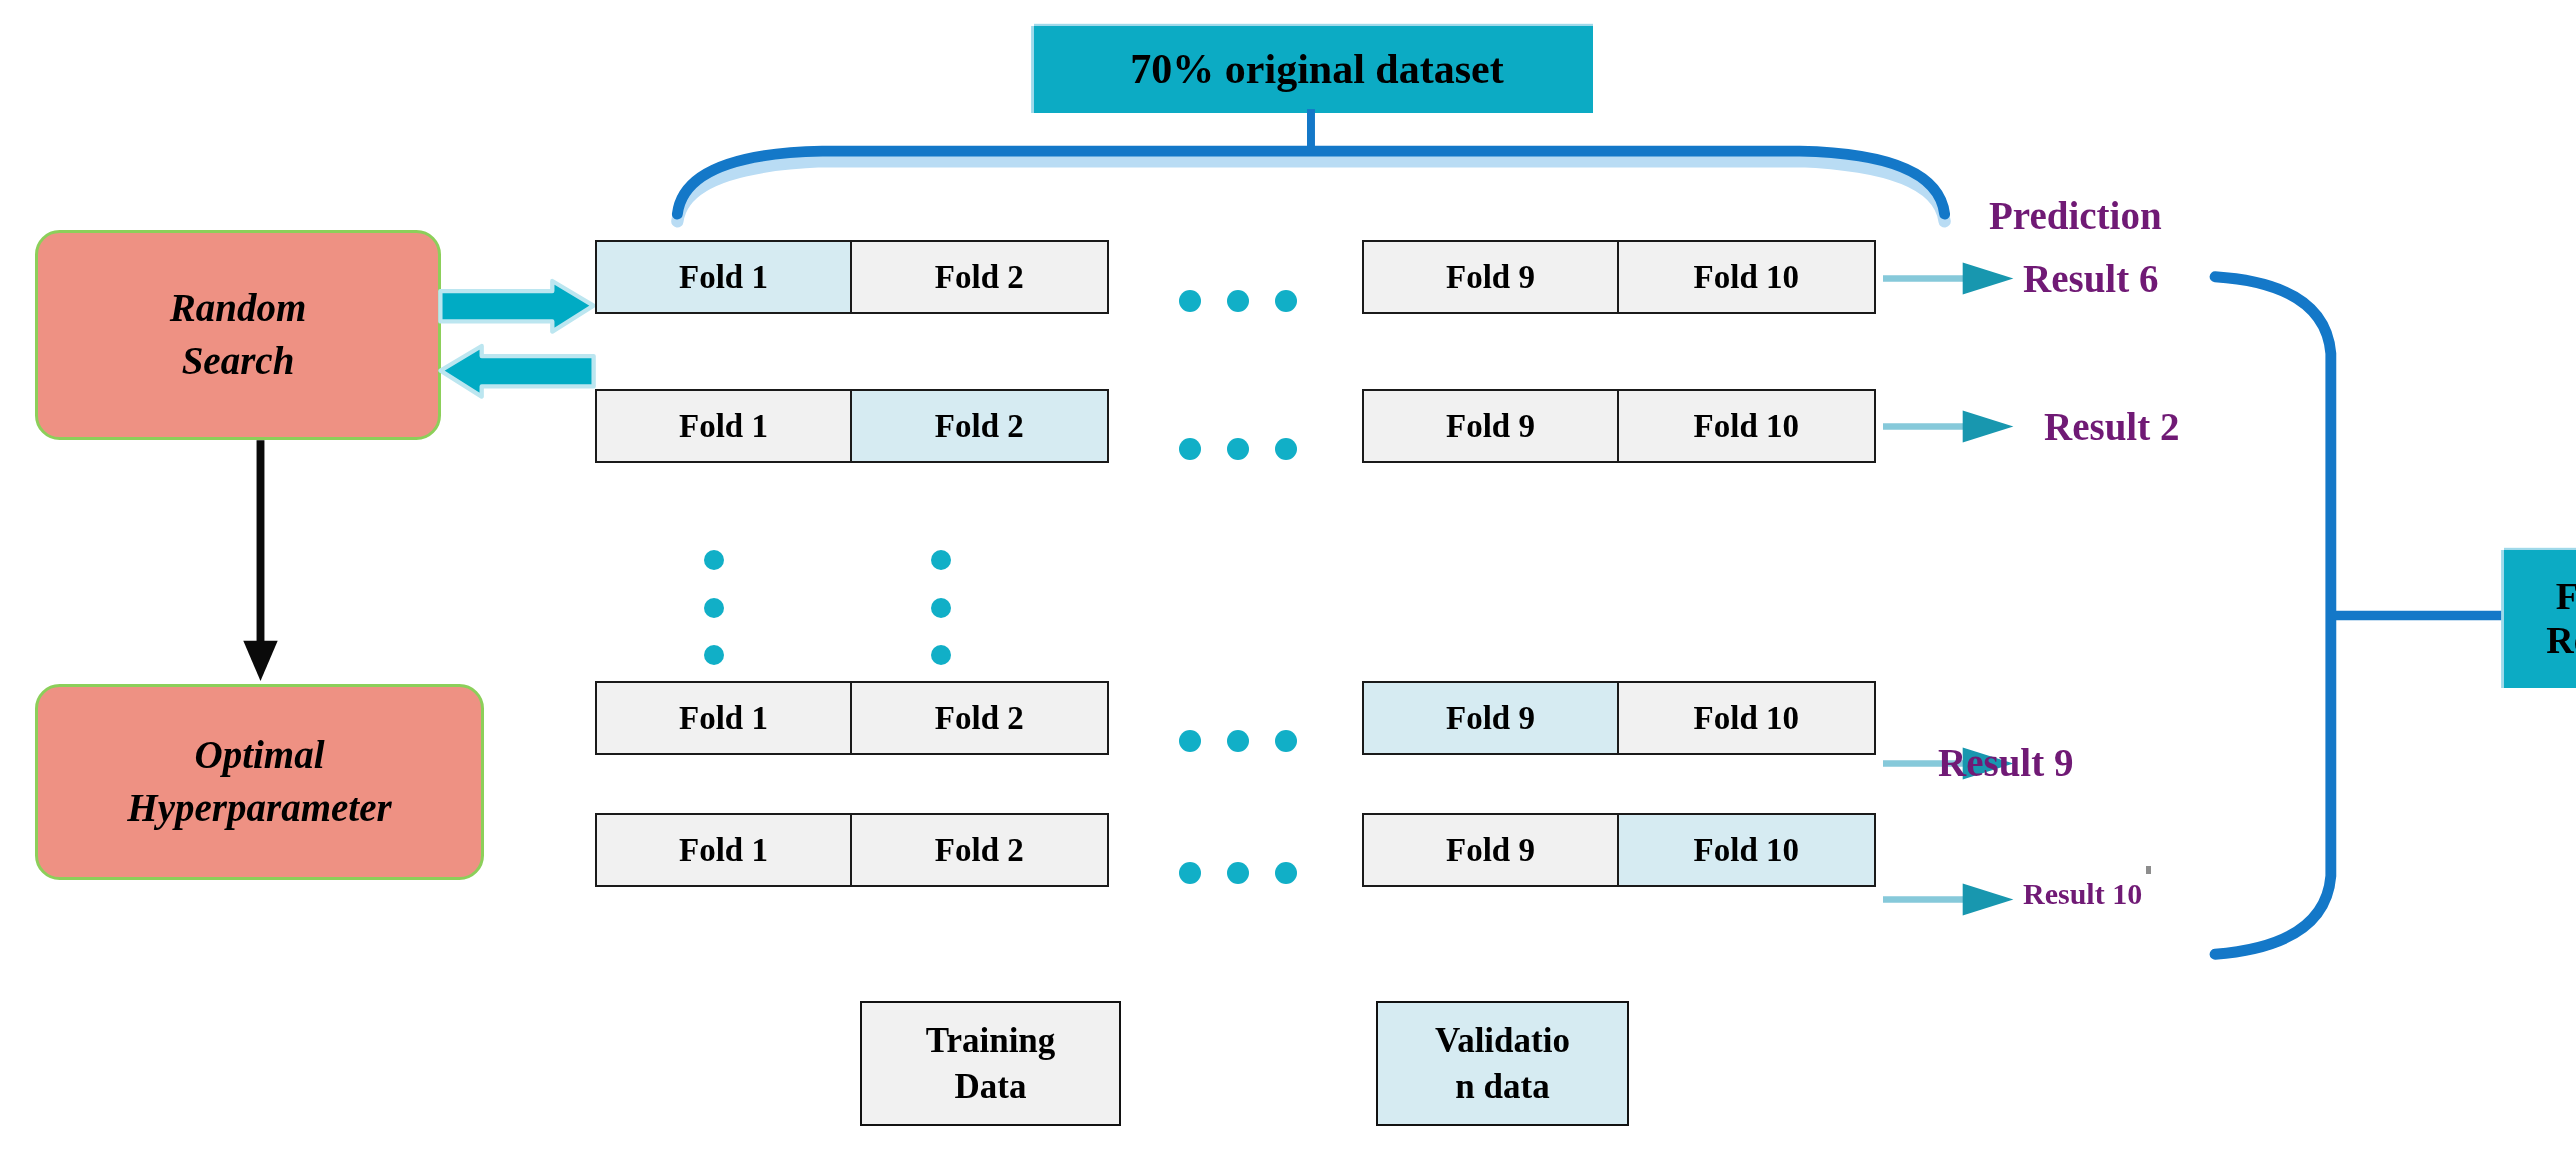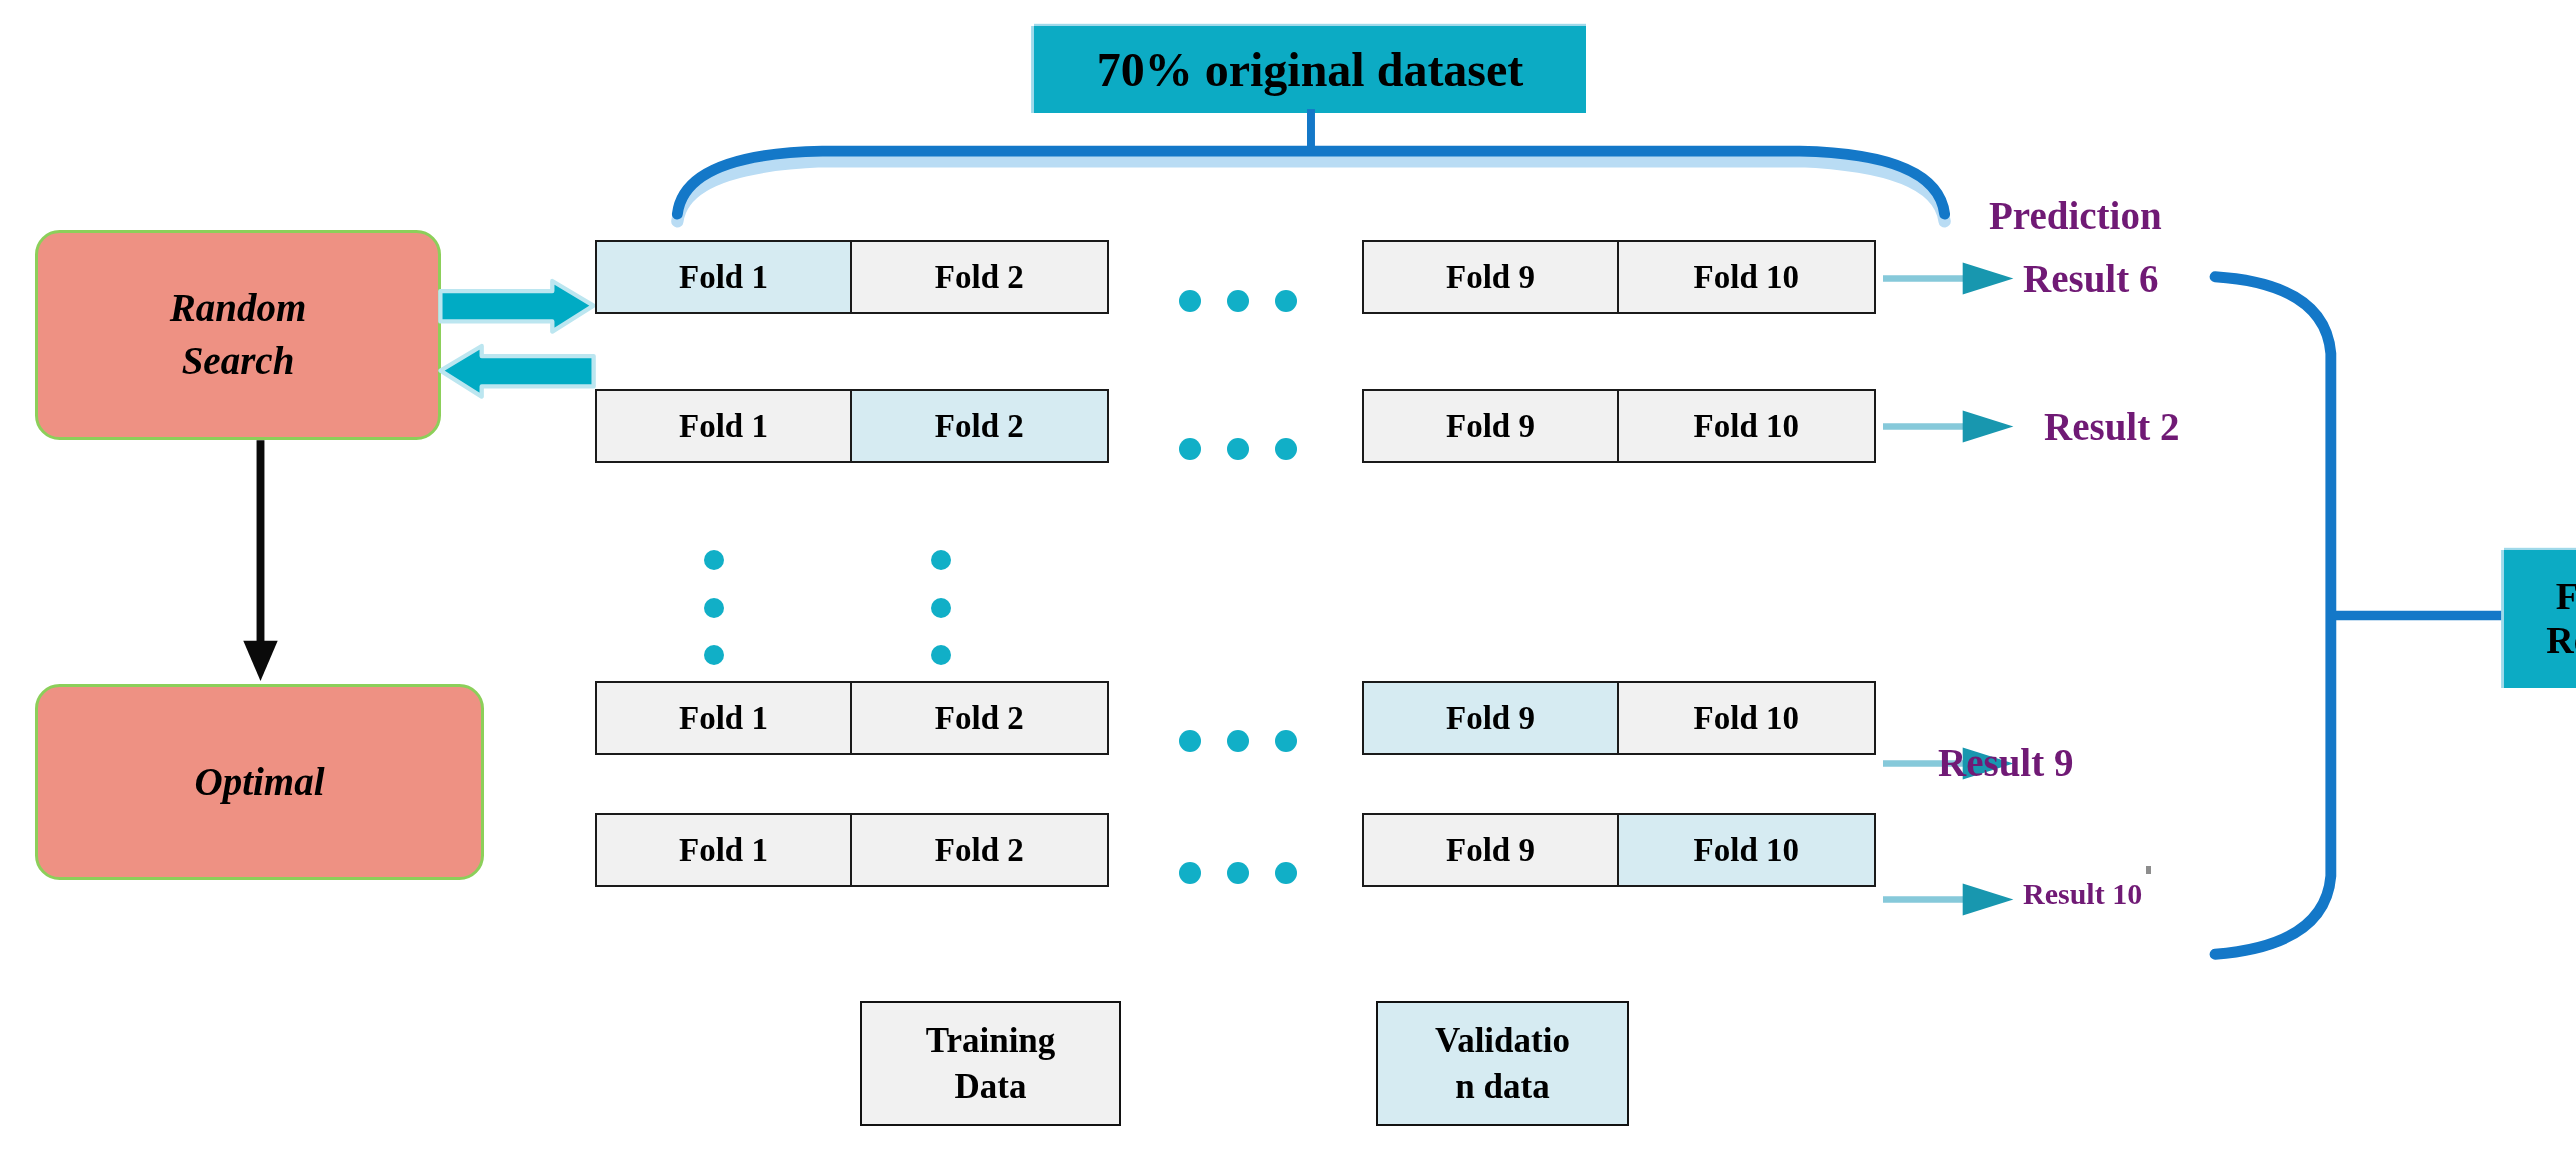--- a/index.html
+++ b/index.html
@@ -102,21 +102,21 @@
     line-height: 1;
   }
 
   svg { display: block; overflow: visible; }
 </style>
 </head>
 <body>
 
 <div id="stage">
 
-  <div class="abs teal-box" style="left:1034px; top:26px; width:552px; height:87px; font-size:48px;">
+  <div class="abs teal-box" style="left:1034px; top:26px; width:552px; height:87px; font-size:42px;padding-left:7px;">
     <span>70% original dataset</span>
   </div>
 
   <svg class="abs" style="left:652px; top:109px; width:1289px; height:145px;" viewBox="0 0 1780 200">
 
     <line x1="910" y1="0" x2="910" y2="58" stroke="#1478C8" stroke-width="11"></line>
 
     <path d="M 35 145 Q 45 70 235 62 L 1585 62 Q 1775 70 1785 145" fill="none" stroke="#B9DCF4" stroke-width="17" stroke-linecap="round" transform="translate(0,10)"></path>
 
     <path d="M 35 145 Q 45 62 235 58 L 1585 58 Q 1775 62 1785 145" fill="none" stroke="#1478C8" stroke-width="15" stroke-linecap="round"></path>
@@ -138,20 +138,21 @@
   </svg>
 
   <svg class="abs" style="left:239px; top:439px; width:43px; height:246px;" viewBox="0 0 60 340">
     <line x1="30" y1="0" x2="30" y2="286" stroke="#0a0a0a" stroke-width="11"></line>
     <path d="M 6 280 L 54 280 L 30 336 Z" fill="#0a0a0a"></path>
   </svg>
 
   <div class="abs salmon-box" style="left:35px; top:684px; width:449px; height:196px; font-size:39px;">
     <div>
       <div>Optimal</div>
+      <div>Hyperparameter</div>
     </div>
   </div>
 
   <div class="abs fold-row" style="left:595px; top:240px;">
     <div class="fold-cell validation" style="width:257px; height:74px; font-size:33px;">
       <span>Fold 1</span>
     </div>
     <div class="fold-cell" style="width:259px; height:74px; font-size:33px;">
       <span>Fold 2</span>
     </div>

